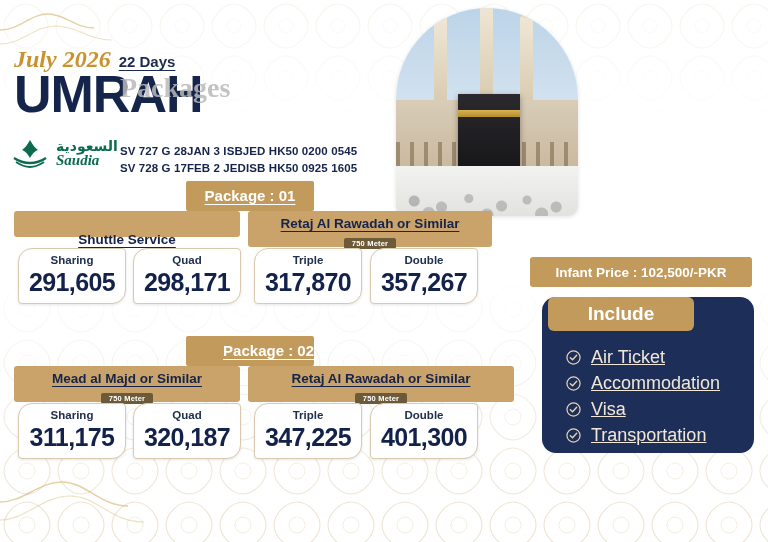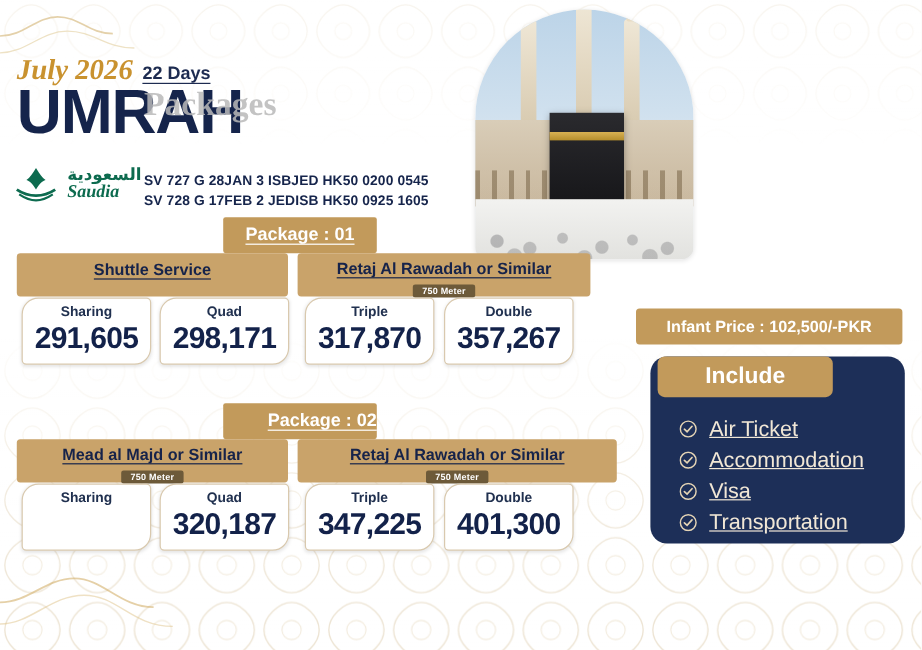--- a/index.html
+++ b/index.html
@@ -376,21 +376,21 @@
     <div class="minaret m3"></div>
     <div class="haram-wall"></div>
     <div class="arcade"></div>
     <div class="kaaba"></div>
     <div class="crowd"></div>
     <div class="crowd-dots"></div>
   </div>
 
   <div class="pkg-title" style="left:186px; top:181px; width:128px;">Package : 01</div>
 
-  <div class="hotel-bar" style="left:14px; top:211px; width:226px; height:36px; padding-top:7px;">
+  <div class="hotel-bar" style="left:14px; top:211px; width:226px; height:24px; padding-top:22px;">
     <span class="hname">Shuttle Service</span>
   </div>
 
   <div class="hotel-bar" style="left:248px; top:211px; width:244px; height:36px;">
     <span class="hname">Retaj Al Rawadah or Similar</span>
     <span class="hmeta">750 Meter</span>
   </div>
 
   <div class="price-card" style="left:18px; top:248px;">
     <div class="label">Sharing</div>
@@ -416,20 +416,21 @@
     <span class="hmeta">750 Meter</span>
   </div>
 
   <div class="hotel-bar" style="left:248px; top:366px; width:266px; height:36px;">
     <span class="hname">Retaj Al Rawadah or Similar</span>
     <span class="hmeta">750 Meter</span>
   </div>
 
   <div class="price-card" style="left:18px; top:403px;">
     <div class="label">Sharing</div>
+    <div class="value">311,175</div>
   </div>
   <div class="price-card" style="left:133px; top:403px;">
     <div class="label">Quad</div>
     <div class="value">320,187</div>
   </div>
   <div class="price-card" style="left:254px; top:403px;">
     <div class="label">Triple</div>
     <div class="value">347,225</div>
   </div>
   <div class="price-card" style="left:370px; top:403px;">

